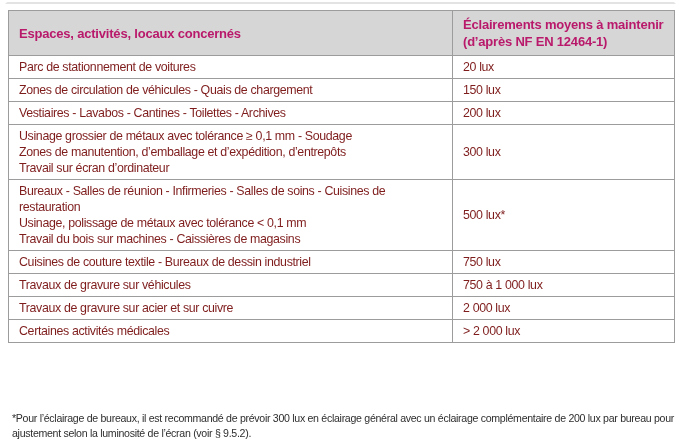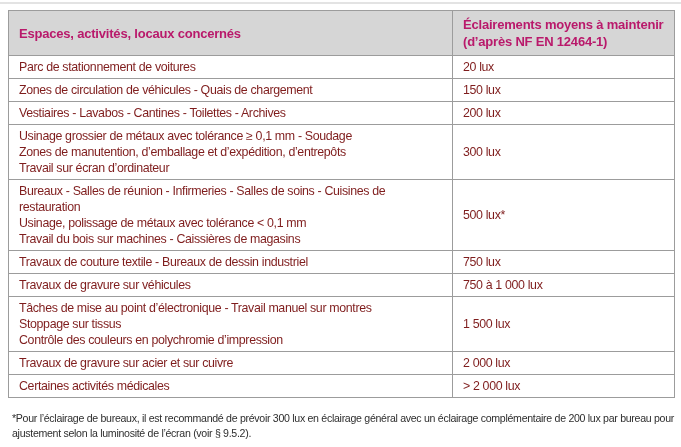--- a/index.html
+++ b/index.html
@@ -7,20 +7,21 @@
     padding: 0;
     background: #ffffff;
     font-family: "Liberation Sans", sans-serif;
   }
   .page {
     position: relative;
     width: 681px;
     height: 447px;
     background: #ffffff;
     overflow: hidden;
+    border-radius: 15px;
   }
   .top-rule {
     position: absolute;
     top: 2px;
     left: 0;
     width: 681px;
     height: 2px;
     background: #e3e3e3;
   }
   table.lux-table {
@@ -108,32 +109,26 @@
           <td>300 lux</td>
         </tr>
         <tr>
           <td>Bureaux - Salles de réunion - Infirmeries - Salles de soins - Cuisines de
 restauration
 Usinage, polissage de métaux avec tolérance &lt; 0,1 mm
 Travail du bois sur machines - Caissières de magasins</td>
           <td>500 lux*</td>
         </tr>
         <tr>
-          <td>Travaux de couture textile - Bureaux de dessin industriel</td>
+          <td>Cuisines de couture textile - Bureaux de dessin industriel</td>
           <td>750 lux</td>
         </tr>
         <tr>
           <td>Travaux de gravure sur véhicules</td>
           <td>750 à 1 000 lux</td>
-        </tr>
-        <tr>
-          <td>Tâches de mise au point d’électronique - Travail manuel sur montres
-Stoppage sur tissus
-Contrôle des couleurs en polychromie d’impression</td>
-          <td>1 500 lux</td>
         </tr>
         <tr>
           <td>Travaux de gravure sur acier et sur cuivre</td>
           <td>2 000 lux</td>
         </tr>
         <tr>
           <td>Certaines activités médicales</td>
           <td>&gt; 2 000 lux</td>
         </tr>
       </tbody>

